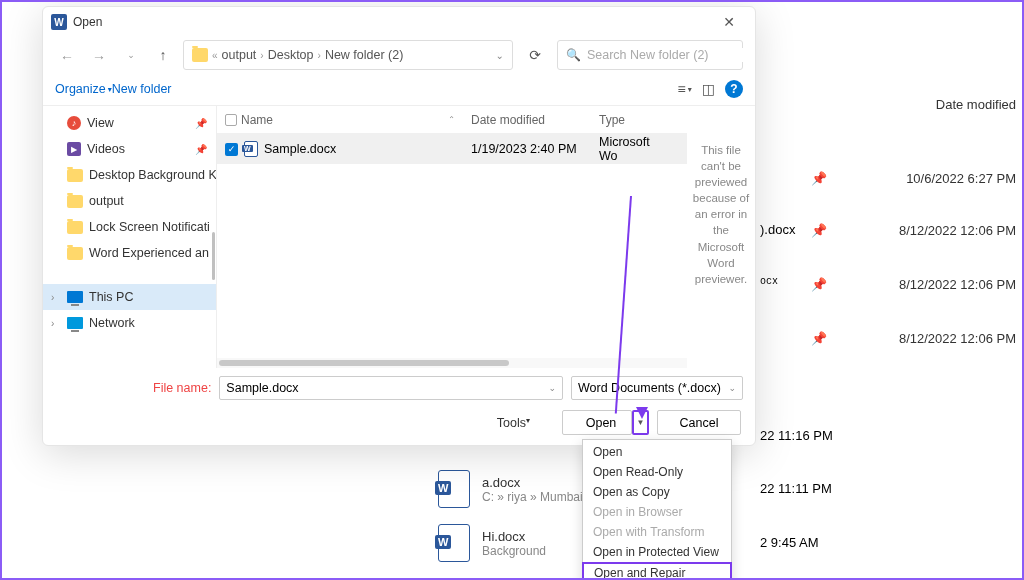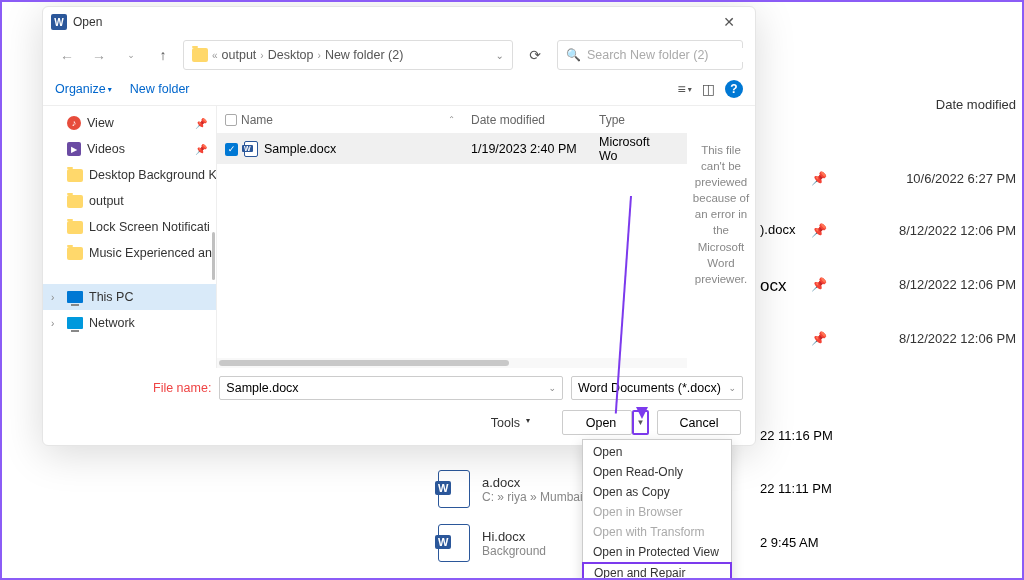--- a/index.html
+++ b/index.html
@@ -29,21 +29,21 @@
   .breadcrumb .fico { width: 16px; height: 14px; background: #ffd86b; border-radius: 2px; position: relative; }
   .breadcrumb .fico::before { content: ""; position: absolute; top: -2px; left: 0; width: 6px; height: 2px; background: #ffd86b; border-radius: 1px; }
   .breadcrumb .sep { color: #999; font-size: 10px; }
   .breadcrumb .drop { margin-left: auto; color: #888; font-size: 10px; }
   .refresh { width: 28px; display: flex; justify-content: center; color: #555; font-size: 14px; }
   .searchbox { width: 186px; height: 30px; border: 1px solid #ddd; border-radius: 3px; display: flex; align-items: center; padding: 0 8px; gap: 6px; }
   .searchbox .sicon { color: #999; font-size: 12px; }
   .searchbox input { border: none; outline: none; font-size: 12.5px; flex: 1; color: #333; }
   .searchbox input::placeholder { color: #aaa; }
   
-  .toolbar { height: 32px; display: flex; align-items: center; padding: 0 12px; gap: 18px; }
+  .toolbar { height: 32px; display: flex; align-items: center; padding: 0 12px; }
   .toolbar .link { color: #0066cc; font-size: 12.5px; display: flex; align-items: center; gap: 2px; }
   .toolbar .right { margin-left: auto; display: flex; align-items: center; gap: 10px; }
   .toolbar .vicon { color: #555; font-size: 14px; display: flex; align-items: center; gap: 2px; }
   .toolbar .help { width: 18px; height: 18px; background: #0078d4; color: #fff; border-radius: 50%; display: flex; align-items: center; justify-content: center; font-size: 12px; font-weight: bold; }
   
   .body { flex: 1; display: flex; border-top: 1px solid #eee; overflow: hidden; }
   .sidebar { width: 174px; border-right: 1px solid #eee; padding: 4px 0; font-size: 12.5px; overflow: hidden; position: relative; }
   .sidebar .item { height: 26px; display: flex; align-items: center; padding: 0 8px 0 24px; gap: 6px; color: #333; white-space: nowrap; }
   .sidebar .item.sel { background: #d9eaf9; }
   .sidebar .item .chev { position: absolute; left: 8px; color: #888; font-size: 10px; }
@@ -76,21 +76,21 @@
   .preview { width: 68px; font-size: 11.5px; color: #888; text-align: center; padding: 36px 4px; line-height: 1.4; }
   
   .footer { padding: 8px 12px 10px 12px; }
   .fnrow { display: flex; align-items: center; gap: 8px; margin-bottom: 10px; }
   .fnrow .lbl { font-size: 12.5px; color: #ef4444; margin-left: 98px; }
   .fnrow .combo { height: 24px; border: 1px solid #ccc; border-radius: 2px; display: flex; align-items: center; padding: 0 6px; font-size: 12.5px; }
   .fnrow .combo .drop { margin-left: auto; color: #888; font-size: 9px; }
   .fnrow .fname { flex: 1; }
   .fnrow .ftype { width: 172px; }
   .btnrow { display: flex; align-items: center; gap: 8px; justify-content: flex-end; padding-right: 2px; }
-  .btnrow .tools { font-size: 12.5px; color: #333; margin-right: 24px; display: flex; align-items: flex-start; gap: 6px; }
+  .btnrow .tools { font-size: 12.5px; color: #333; margin-right: 24px; display: flex; align-items: flex-start; gap: 0; }
   .btnrow .btn { height: 25px; border: 1px solid #ccc; border-radius: 2px; font-size: 12.5px; display: flex; align-items: center; justify-content: center; background: #fff; }
   .btnrow .openbtn { width: 70px; padding-left: 8px; }
   .btnrow .opensplit { width: 17px; border: 2px solid #7c3aed; display: flex; align-items: center; justify-content: center; font-size: 8px; color: #555; background: #fff; border-radius: 2px; height: 25px; }
   .btnrow .splitwrap { display: flex; }
   .btnrow .cancel { width: 84px; }
   
   
   .arrow { position: absolute; top: 194px; left: 628px; width: 2px; height: 218px; background: #7c3aed; transform-origin: top; transform: rotate(4deg); }
   .arrowhead { position: absolute; top: 405px; left: 634px; width: 0; height: 0; border-left: 6px solid transparent; border-right: 6px solid transparent; border-top: 12px solid #7c3aed; }
   
@@ -107,21 +107,21 @@
   <div class="bg-header">Date modified</div>
   <div class="bg-row" style="top:169px; left:766px; width:248px;">
     <span style="width:60px; text-align:right; color:#888;">📌</span>
     <span>10/6/2022 6:27 PM</span>
   </div>
   <div style="position:absolute; top:220px; left:758px; font-size:13px;">).docx</div>
   <div class="bg-row" style="top:221px; left:766px; width:248px;">
     <span style="width:60px; text-align:right; color:#888;">📌</span>
     <span>8/12/2022 12:06 PM</span>
   </div>
-  <div style="position:absolute; top:274px; left:758px; font-size:17px;">ocx</div>
+  <div style="position:absolute; top:274px; left:758px; font-size:10px;font-family:Liberation Mono, monospace;">ocx</div>
   <div class="bg-row" style="top:275px; left:766px; width:248px;">
     <span style="width:60px; text-align:right; color:#888;">📌</span>
     <span>8/12/2022 12:06 PM</span>
   </div>
   <div class="bg-row" style="top:329px; left:766px; width:248px;">
     <span style="width:60px; text-align:right; color:#888;">📌</span>
     <span>8/12/2022 12:06 PM</span>
   </div>
   <div style="position:absolute; top:426px; left:758px; font-size:13px;">22 11:16 PM</div>
   <div style="position:absolute; top:479px; left:758px; font-size:13px;">22 11:11 PM</div>
@@ -204,21 +204,21 @@
       <div class="item">
           <span class="fico"></span>
           <span>output</span>
         </div>
       <div class="item">
           <span class="fico"></span>
           <span>Lock Screen Notificati</span>
         </div>
       <div class="item">
           <span class="fico"></span>
-          <span>Music Experienced an</span>
+          <span>Word Experienced an</span>
         </div>
       <div style="height:18px;"></div>
       <div class="item sel">
           <span class="chev">›</span>
           <span class="pcicon"></span>
           <span>This PC</span>
         </div>
       <div class="item">
           <span class="chev">›</span>
           <span class="pcicon" style="background:#0099dd;"></span>

